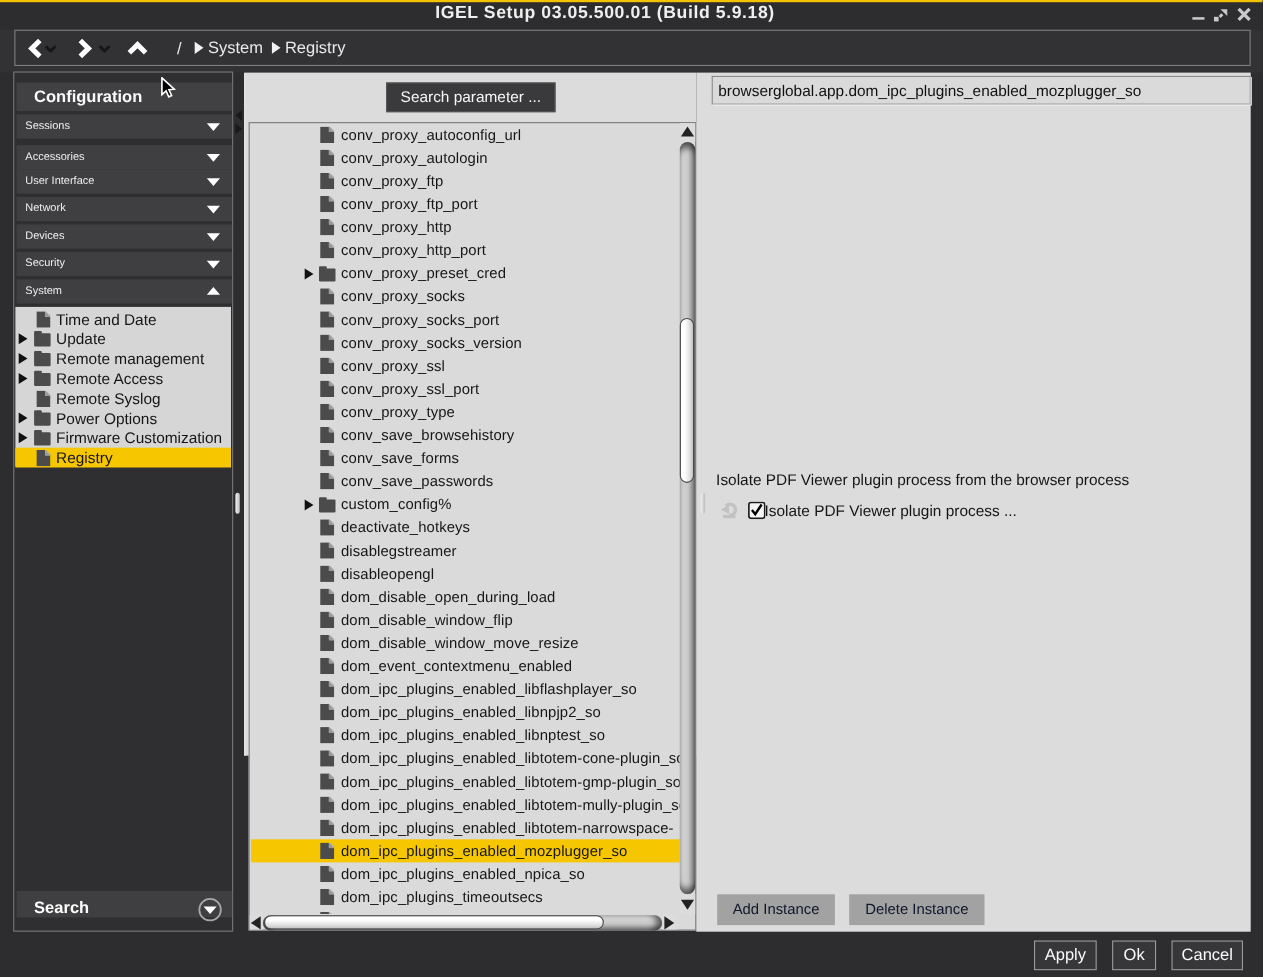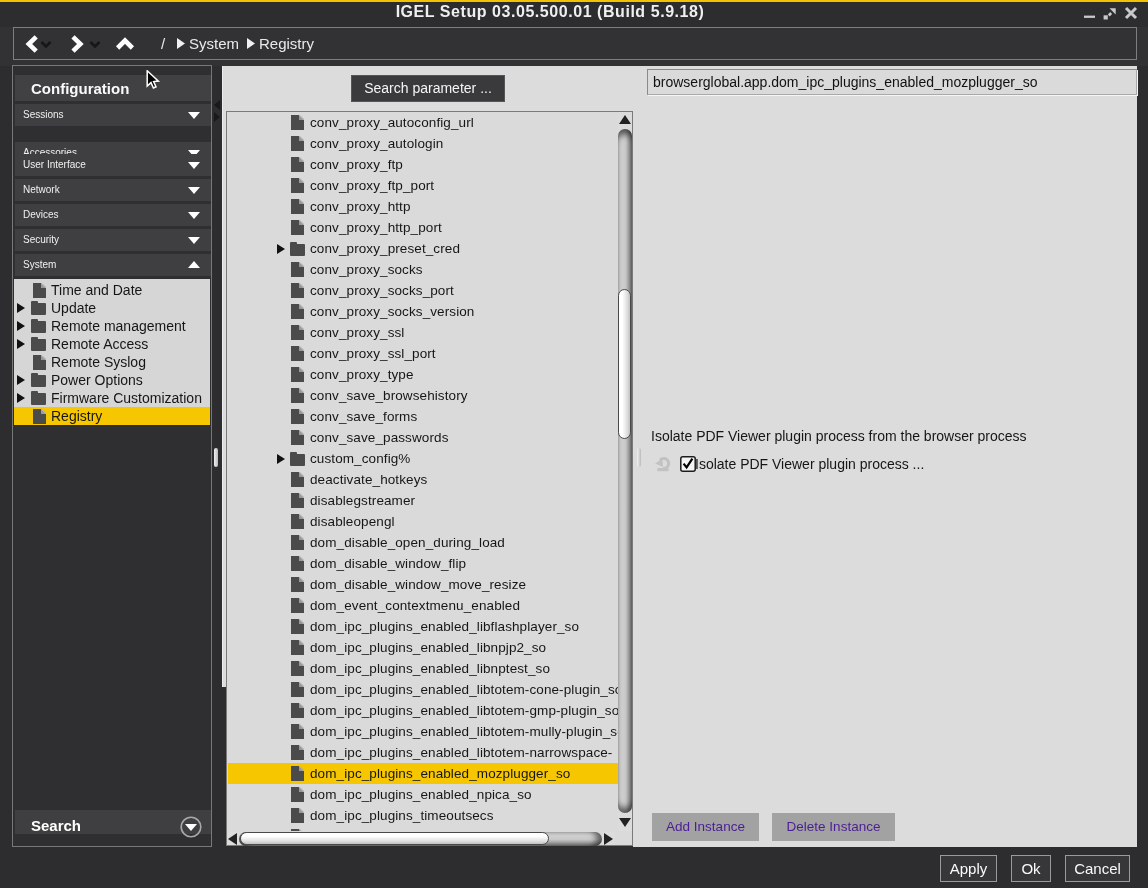--- a/index.html
+++ b/index.html
@@ -44,21 +44,21 @@
 .tri-r { position:absolute; width:0; height:0; border-top:6px solid transparent; border-bottom:6px solid transparent; border-left:9px solid #222; }
 #vtrough { position:absolute; left:391px; top:17px; width:14px; height:684px; background:linear-gradient(to right,#dedede 8%,#c6c6c6 55%,#8d8d8d 90%,#7f7f7f); border-radius:7px; box-shadow:inset 0 7px 6px -2px rgba(0,0,0,0.6), inset 0 -7px 6px -2px rgba(0,0,0,0.55); }
 #vthumb { position:absolute; left:391px; top:177px; width:13px; height:150px; background:linear-gradient(to right,#ffffff 30%,#e2e2e2 70%,#c2c2c2); border:1px solid #4a4a4a; border-radius:7px; }
 #htrough { position:absolute; left:12px; top:720px; width:363px; height:14px; background:linear-gradient(to bottom,#dedede 8%,#c6c6c6 55%,#8d8d8d 90%,#7f7f7f); border-radius:7px; box-shadow:inset 7px 0 6px -2px rgba(0,0,0,0.6), inset -7px 0 6px -2px rgba(0,0,0,0.55); }
 #hthumb { position:absolute; left:13px; top:720px; width:309px; height:13px; background:linear-gradient(to bottom,#ffffff 30%,#e2e2e2 70%,#c2c2c2); border:1px solid #4a4a4a; border-radius:7px; }
 
 #rightpanel { left:633px; top:66px; width:504px; height:781px; background:#dcdcdc; }
 #regfield { left:14px; top:3px; width:490px; height:26px; border-top:1px solid #8a8a8a; border-left:1px solid #8a8a8a; border-right:1px solid #a9a9a9; border-bottom:1px solid #a9a9a9; box-shadow:1px 1px 0 #f5f5f5; background:#dadada; font-size:14px; color:#111; line-height:24px; padding-left:5px; }
 #desclabel { left:18px; top:362px; font-size:14px; color:#161616;text-align:center; }
 #cbrow { left:20px; top:388px; height:20px; font-size:14px; color:#161616; line-height:20px; }
-.disbtn { position:absolute; top:747px; height:28px; background:#a2a2a2; color:#4c1d95; font-size:13.5px; text-align:center; line-height:28px; }
+.disbtn { position:absolute; top:747px; height:28px; background:#a2a2a2; color:#0f172a; font-size:13.5px; text-align:center; line-height:28px; }
 
 .botbtn { position:absolute; top:855px; height:27px; background:#37373a; border:1px solid #9a9a9a; color:#fafafa; font-size:15px; text-align:center; line-height:25px; }
 
 .pill { position:absolute; width:4px; height:19px; background:linear-gradient(to right,#f1f1f1,#bbb); border-radius:2.5px; }
 </style>
 </head>
 <body>
 <div class="abs" id="yellowline"></div>
 <div class="abs" id="title">IGEL Setup 03.05.500.01 (Build 5.9.18)</div>
 
@@ -83,21 +83,21 @@
 </svg>
 <div class="abs crumb" style="left:189px;">System</div>
 <svg class="abs" style="left:247px; top:38px;" width="10" height="12" viewBox="0 0 10 12">
     <path d="M0 0 L8 5.5 L0 11 Z" fill="#f2f2f2"></path>
   </svg>
 <div class="abs crumb" style="left:259px;">Registry</div>
 
 <div class="abs" id="sidebar">
   <div class="abs" id="confighdr">Configuration</div>
   <div class="abs mrow" style="top:38px;">Sessions<span class="tri"></span></div>
-  <div class="abs mrow" style="top:76px;">Accessories<span class="tri"></span></div>
+  <div class="abs mrow" style="top:66px;">Accessories<span class="tri"></span></div>
   <div class="abs mrow" style="top:88px;">User Interface<span class="tri"></span></div>
   <div class="abs mrow" style="top:113px;">Network<span class="tri"></span></div>
   <div class="abs mrow" style="top:138px;">Devices<span class="tri"></span></div>
   <div class="abs mrow" style="top:163px;">Security<span class="tri"></span></div>
   <div class="abs mrow" style="top:188px;">System<span class="triup"></span></div>
   <div class="abs" id="subtree">
     <div class="strow">
         <span class="fico" style="left:19px; top:2px;">
           <i></i>
         </span>

